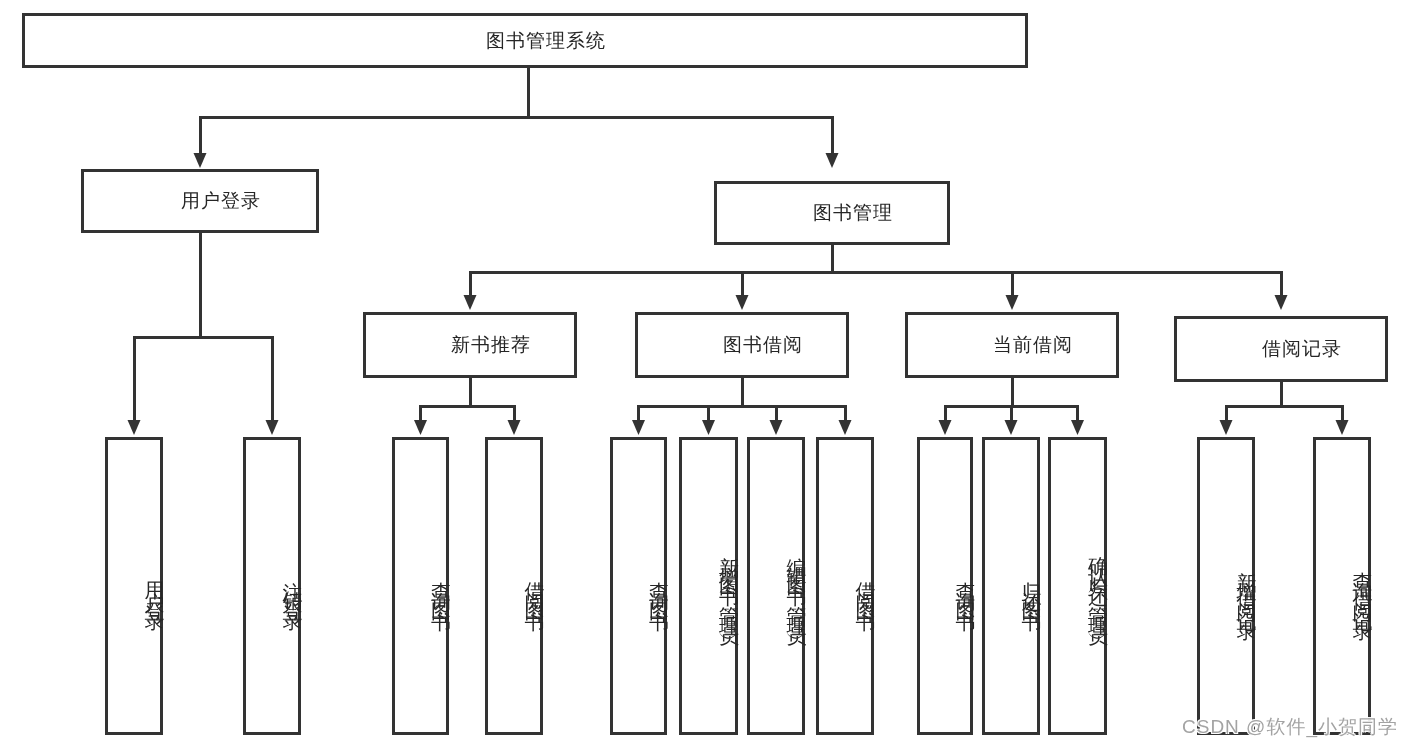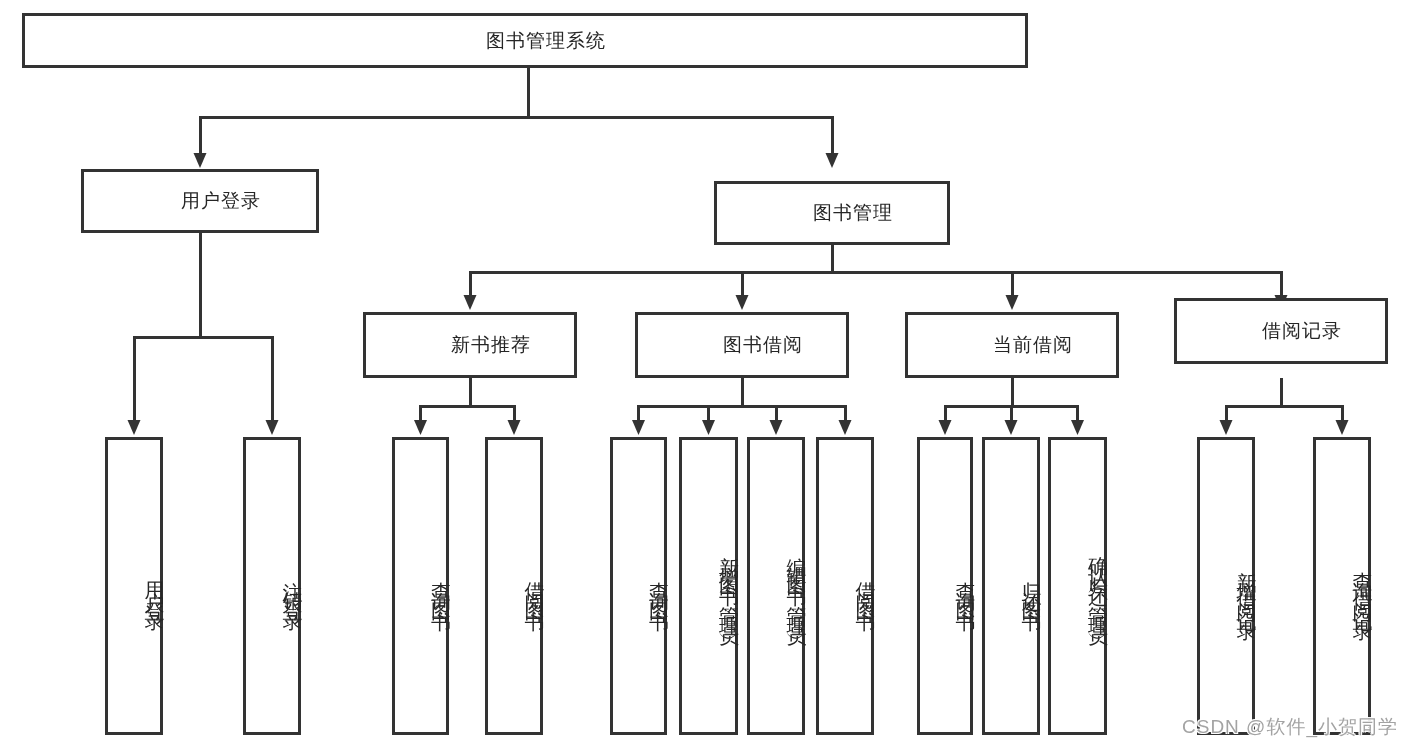--- a/index.html
+++ b/index.html
@@ -168,21 +168,21 @@
 
   <div class="box" style="left:363px; top:312px; width:214px; height:66px;text-align:right;">
     <span class="lbl">新书推荐</span>
   </div>
   <div class="box" style="left:635px; top:312px; width:214px; height:66px;">
     <span class="lbl">图书借阅</span>
   </div>
   <div class="box" style="left:905px; top:312px; width:214px; height:66px;align-items:center;">
     <span class="lbl">当前借阅</span>
   </div>
-  <div class="box" style="left:1174px; top:298px; width:214px; height:66px;">
+  <div class="box" style="left:1174px; top:316px; width:214px; height:66px;">
     <span class="lbl">借阅记录</span>
   </div>
 
   <div class="box" style="left:105px; top:437px; width:58px; height:298px;">
     <span class="vlbl">用户登录</span>
   </div>
   <div class="box" style="left:243px; top:437px; width:58px; height:298px;">
     <span class="vlbl">注销登录</span>
   </div>
 

